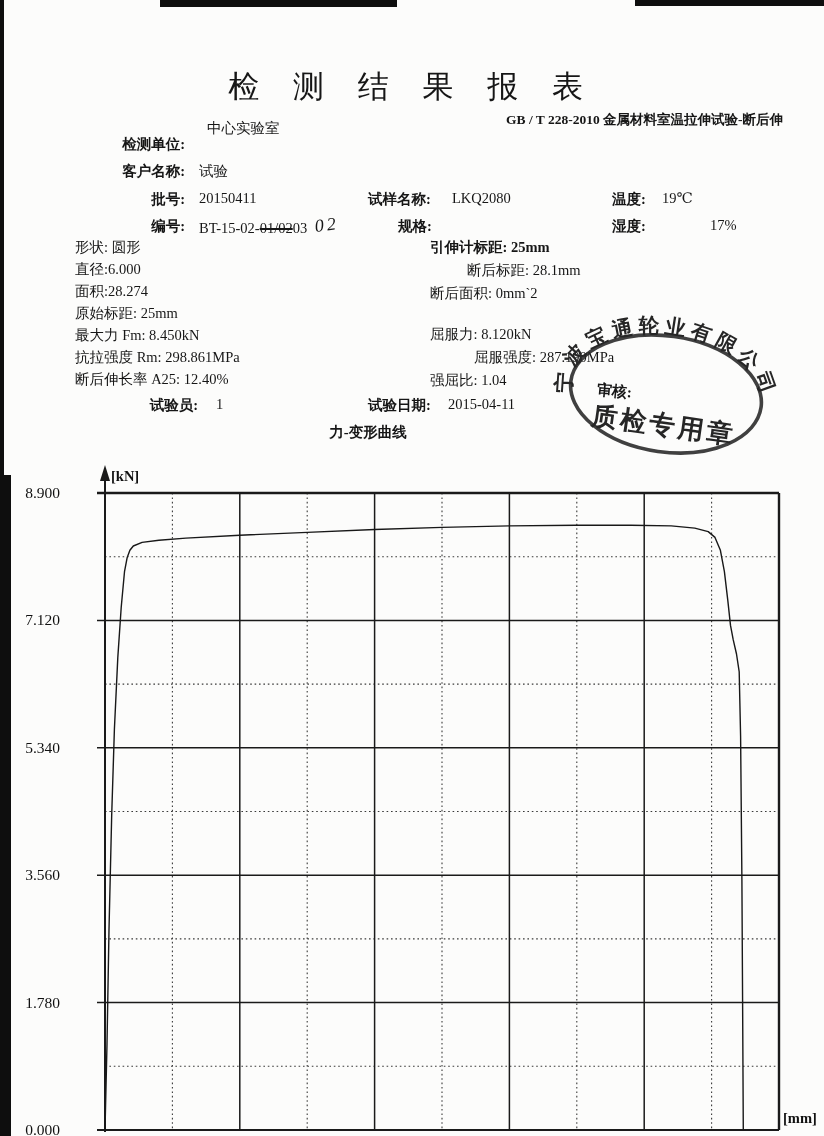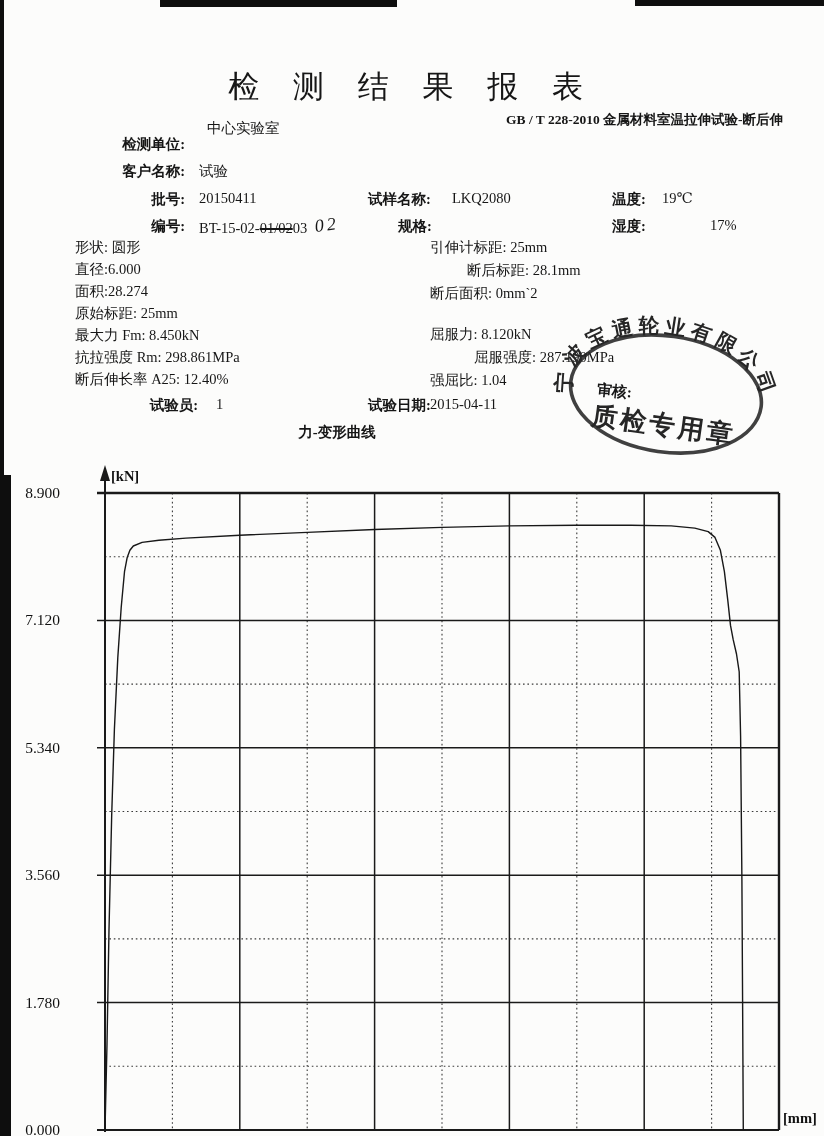--- a/index.html
+++ b/index.html
@@ -18,21 +18,21 @@
   }
   .lbl{font-weight:bold;font-size:14.5px;white-space:nowrap;}
   .val{font-size:14.5px;white-space:nowrap;}
   .rlbl{text-align:right;}
   .spec{font-size:14.5px;white-space:nowrap;}
   .struck{text-decoration:line-through;text-decoration-thickness:2px;}
   .hand{
     display:inline-block;font-size:18px;font-style:italic;
     transform:rotate(-7deg) translate(4px,-2px);letter-spacing:3px;
   }
-  .curve-title{left:0;top:423px;width:674px;text-align:center;font-size:14.5px;font-weight:bold;}
+  .curve-title{left:0;top:423px;width:674px;text-align:center;font-size:14.5px;font-weight:bold;padding-left:31px;}
   .reviewer{left:597px;top:382px;font-size:15px;font-weight:bold;transform:rotate(5deg);z-index:3;}
   .stamp{left:540px;top:310px;width:252px;height:168px;z-index:2;}
   .chart{left:0;top:460px;z-index:1;}
   .mark{background:#0e0e0e;z-index:5;}
 </style>
 </head>
 <body>
 
 <div class="abs mark" style="left:160px;top:0;width:237px;height:7px;"></div>
 <div class="abs mark" style="left:635px;top:0;width:189px;height:6px;"></div>
@@ -66,31 +66,31 @@
 <div class="abs val" style="left:662px;top:217px;margin-left:48px;">17%</div>
 
 <div class="abs spec" style="left:75px;top:238px;">形状: 圆形</div>
 <div class="abs spec" style="left:75px;top:260px;">直径:6.000</div>
 <div class="abs spec" style="left:75px;top:282px;">面积:28.274</div>
 <div class="abs spec" style="left:75px;top:304px;">原始标距: 25mm</div>
 <div class="abs spec" style="left:75px;top:326px;">最大力 Fm: 8.450kN</div>
 <div class="abs spec" style="left:75px;top:348px;">抗拉强度 Rm: 298.861MPa</div>
 <div class="abs spec" style="left:75px;top:370px;">断后伸长率 A25: 12.40%</div>
 
-<div class="abs spec" style="left:430px;top:238px;">引伸计标距: 25mm</div>
+<div class="abs spec" style="left:430px;top:238px;font-weight:bold;">引伸计标距: 25mm</div>
 <div class="abs spec" style="left:430px;top:261px;margin-left:37px;">断后标距: 28.1mm</div>
 <div class="abs spec" style="left:430px;top:284px;">断后面积: 0mm`2</div>
 <div class="abs spec" style="left:430px;top:325px;">屈服力: 8.120kN</div>
 <div class="abs spec" style="left:430px;top:348px;margin-left:44px;">屈服强度: 287.190MPa</div>
 <div class="abs spec" style="left:430px;top:371px;">强屈比: 1.04</div>
 
 <div class="abs lbl rlbl" style="left:118px;top:396px;width:80px;">试验员:</div>
 <div class="abs val" style="left:216px;top:396px;">1</div>
 <div class="abs lbl" style="left:368px;top:396px;">试验日期:</div>
-<div class="abs val" style="left:430px;top:396px;">2015-04-11</div>
+<div class="abs val" style="left:448px;top:396px;">2015-04-11</div>
 <div class="abs reviewer">审核:</div>
 
 <div class="abs curve-title">力-变形曲线</div>
 
 <svg class="abs stamp" viewBox="-126 -84 252 168" xmlns="http://www.w3.org/2000/svg">
   <g transform="rotate(8)">
     <ellipse rx="96" ry="58" fill="none" stroke="#262626" stroke-width="3.6" opacity="0.88"></ellipse>
     <path id="stampArc" d="M -92 14 A 96 58 0 1 1 92 14" fill="none"></path>
     <text font-size="20.5" font-weight="bold" letter-spacing="5" fill="#262626">
       <textPath href="#stampArc" startOffset="2">宁波宝通轮业有限公司</textPath>

